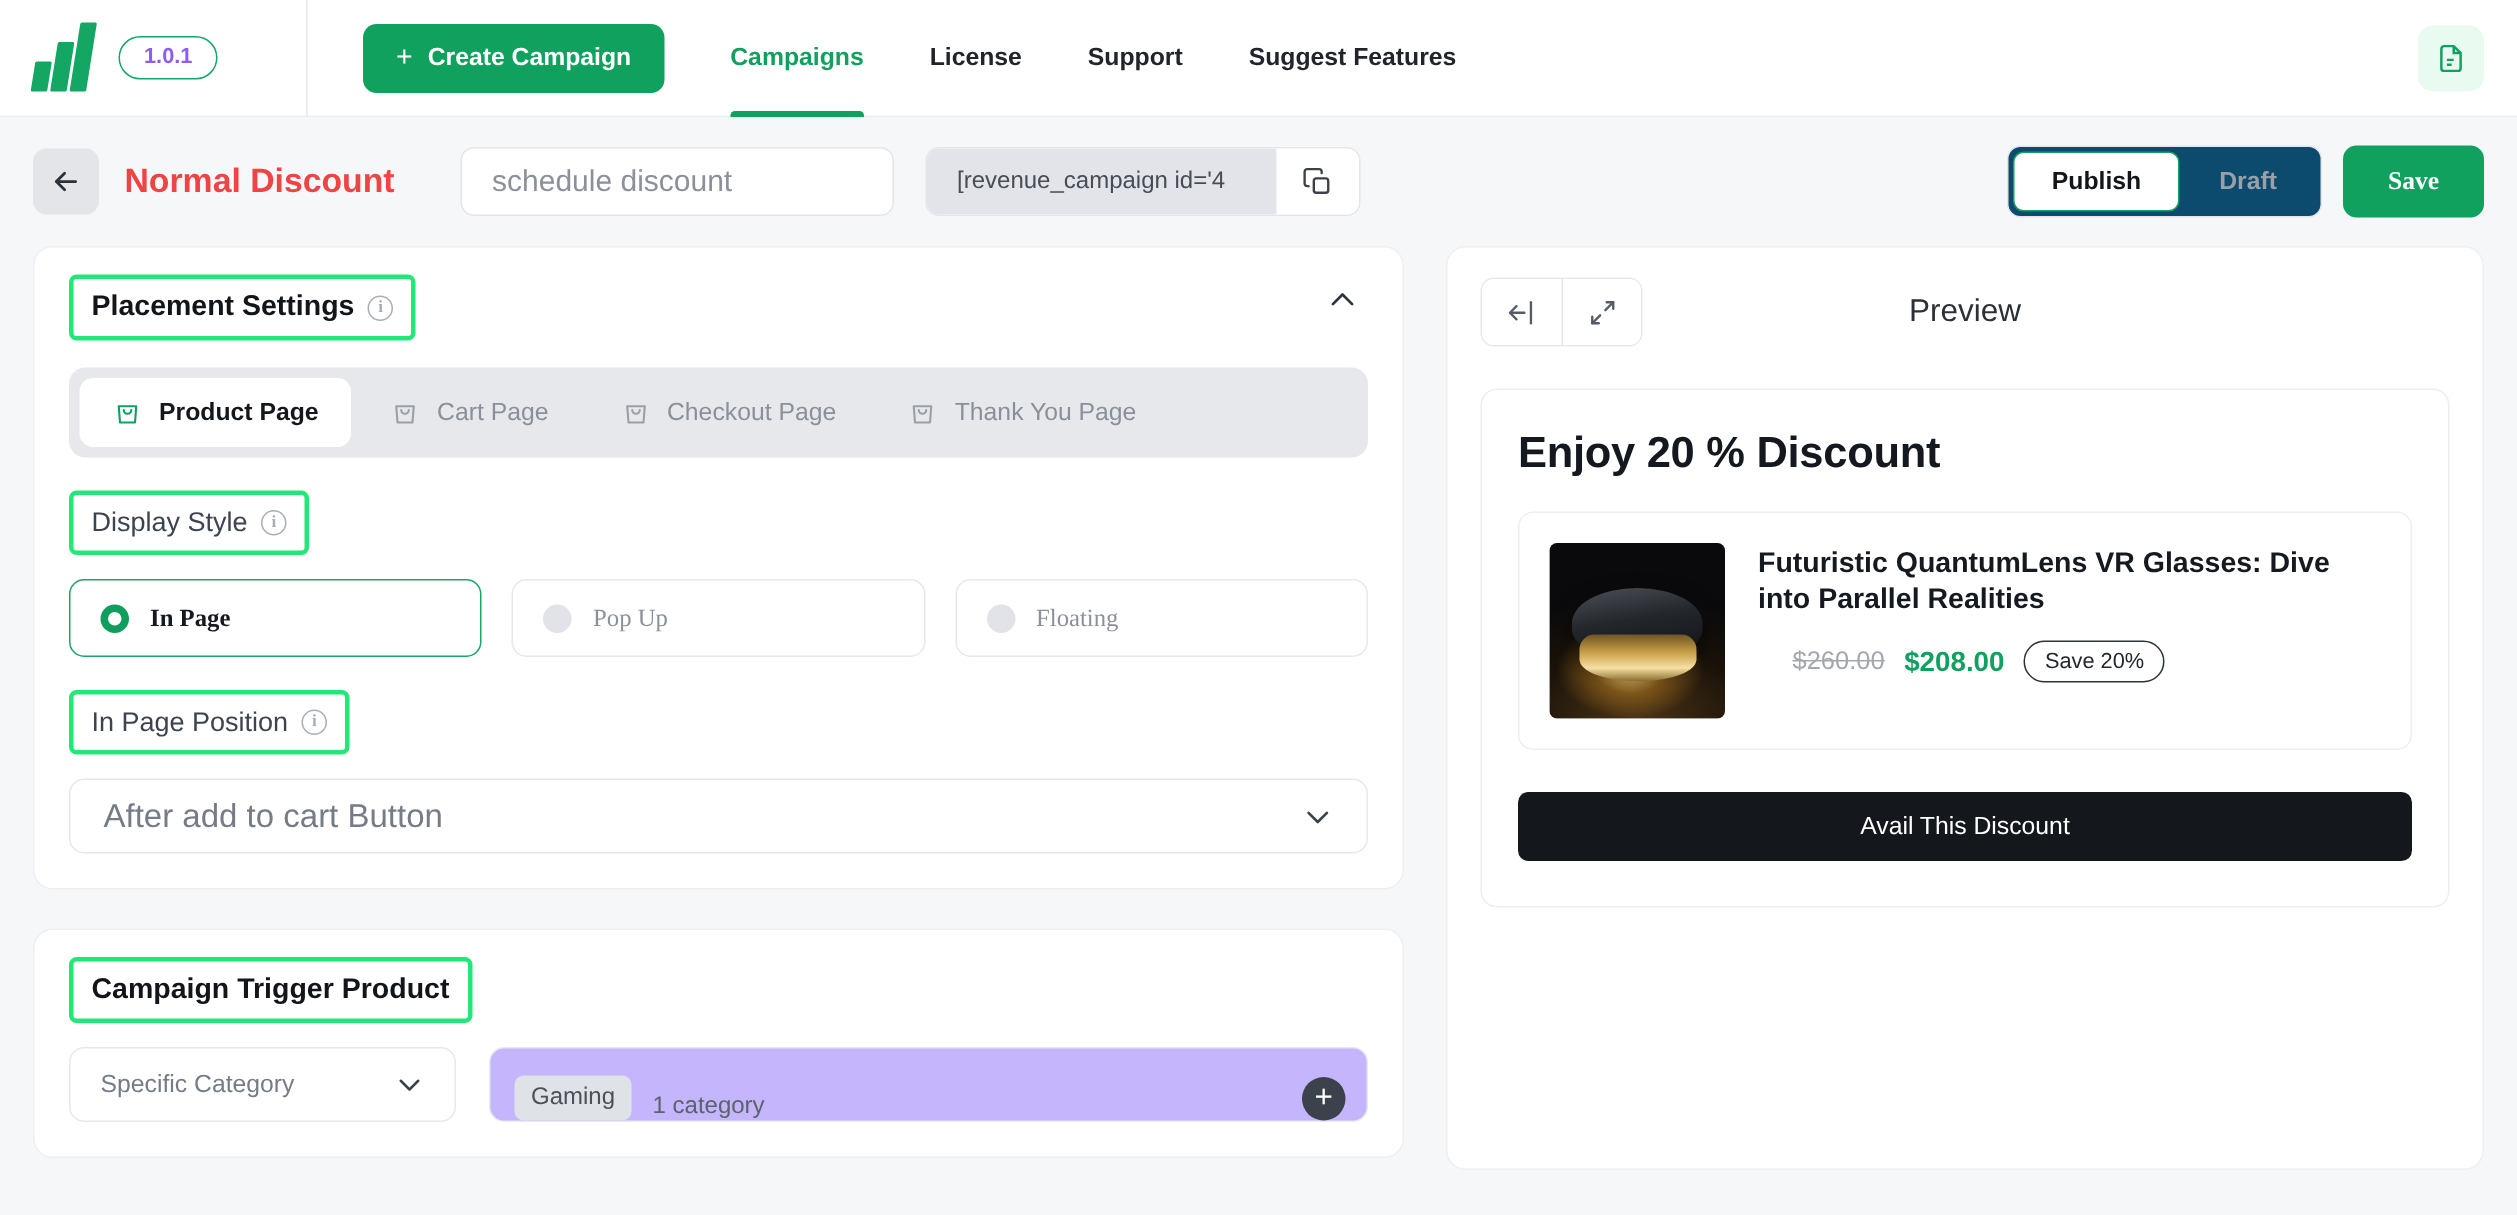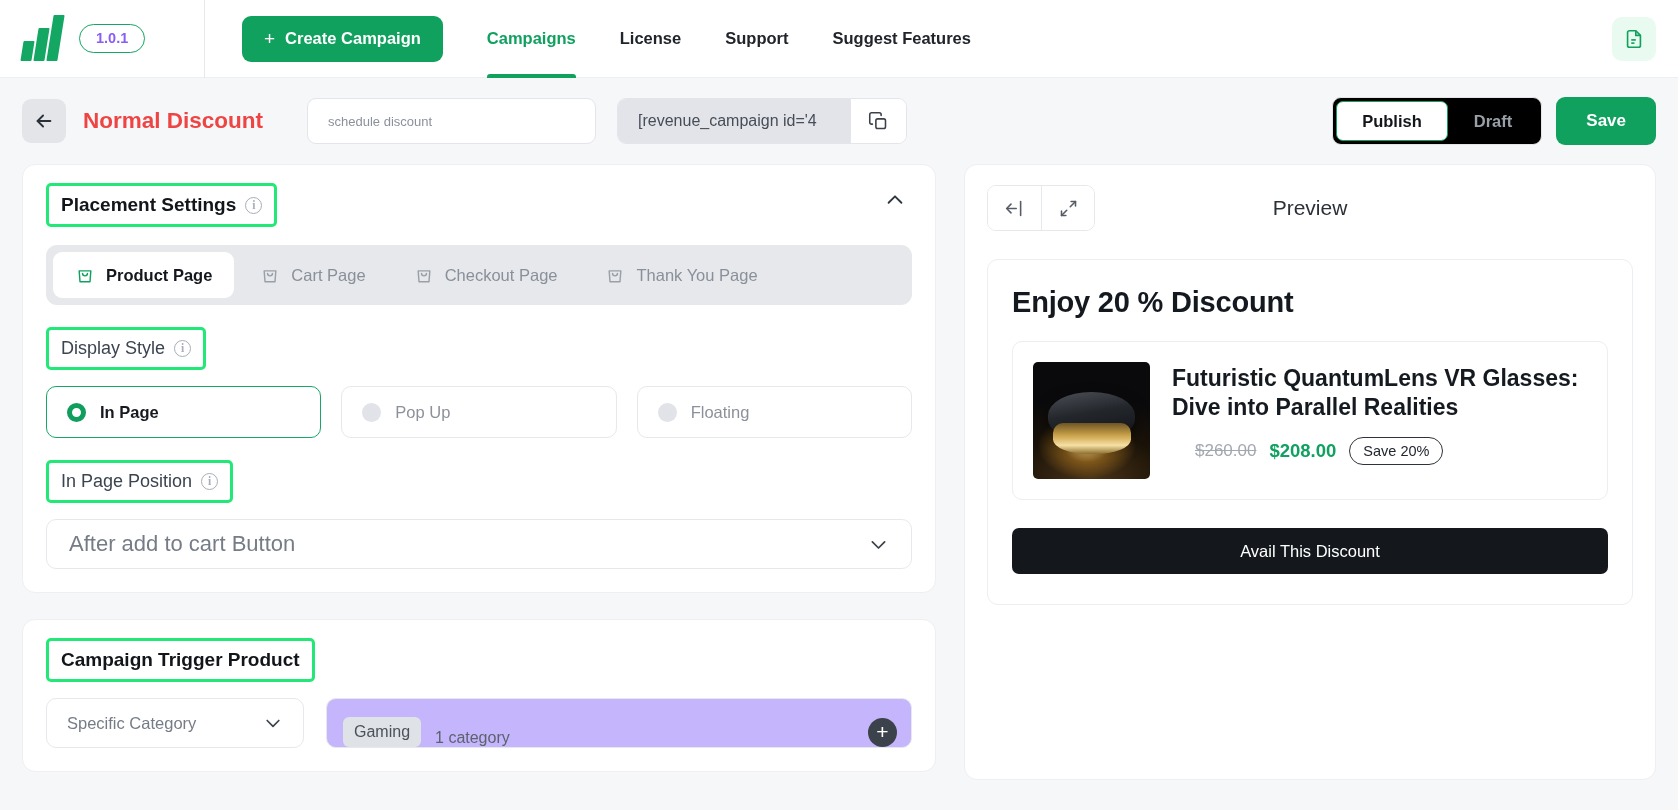--- a/index.html
+++ b/index.html
@@ -76,21 +76,21 @@
     cursor: pointer;
   }
   .page-title {
     font-size: 22.5px; font-weight: 700; color: #ef4444;
     margin-left: 17px; white-space: nowrap;
   }
   .schedule-field {
     margin-left: 44px; width: 289px; height: 46px;
     background: #fff; border: 1px solid #e3e5ea; border-radius: 9px;
     display: flex; align-items: center; padding: 0 20px;
-    font-size: 13px; color: #8b919b;
+    font-size: 20px; color: #8b919b;
   }
   .shortcode-wrap {
     margin-left: 21px; display: flex; align-items: stretch;
     border: 1px solid #e3e5ea; border-radius: 9px; overflow: hidden;
     background: #fff; height: 46px;
   }
   .shortcode-val {
     width: 232px; background: #e2e4e9;
     display: flex; align-items: center; padding: 0 20px;
     font-size: 16px; color: #474d57;
@@ -100,35 +100,35 @@
     width: 56px; background: #fff; border: none;
     border-left: 1px solid #e3e5ea;
     display: flex; align-items: center; justify-content: center;
     cursor: pointer;
   }
   .right-actions {
     position: absolute; right: 22px; display: flex; align-items: center; gap: 14px;
   }
   .pubdraft {
     display: flex; align-items: center;
-    border: 1px solid #e3e5ea; border-radius: 9px; background: #000000;
+    border: 1px solid #e3e5ea; border-radius: 9px; background: #0c4a6e;
     height: 48px; padding: 3px;
   }
   .seg {
     height: 40px; padding: 0 25px; border-radius: 7px;
     display: flex; align-items: center; justify-content: center;
     font-size: 16.5px; font-weight: 600; color: #9aa0a9;
     background: transparent; border: 1.6px solid transparent;
     cursor: pointer; font-family: "Liberation Sans", sans-serif;
   }
   .seg.active { color: #13161a; background: #fff; border-color: #11a15f; }
   .save-btn {
     height: 48px; padding: 0 30px; border: none; border-radius: 9px;
     background: #11a15f; color: #fff; font-size: 17px; font-weight: 600;
-    cursor: pointer; font-family: Liberation Sans, sans-serif;
+    cursor: pointer; font-family: Liberation Serif, serif;
   }
 
   
   .main {
     display: flex; gap: 28px; padding: 0 22px;
     height: calc(810px - 78px - 86px);
   }
   .col-left { width: 914px; flex: none; }
   .col-right { flex: 1; }
 
@@ -167,21 +167,21 @@
     cursor: pointer; white-space: nowrap;
   }
   .tab.active { background: #fff; color: #14181d; font-weight: 700; }
 
   
   .label-row { margin-top: 22px; }
   .radio-row { display: flex; gap: 20px; margin-top: 16px; }
   .radio-card {
     flex: 1; height: 52px; border: 1px solid #e6e8ec; border-radius: 10px;
     display: flex; align-items: center; gap: 14px; padding: 0 20px;
-    cursor: pointer; background: #fff;
+    cursor: pointer; background: #fff; font-family: Liberation Serif, serif;
   }
   .radio-card.active { border-color: #18a766; }
   .radio-dot {
     width: 19px; height: 19px; border-radius: 50%;
     background: #e1e3e8; flex: none;
   }
   .radio-card.active .radio-dot {
     background: #fff; border: 5.5px solid #0f9e5d;
   }
   .radio-label { font-size: 16.5px; color: #8c9199; }
@@ -259,21 +259,21 @@
     background: linear-gradient(170deg, #4c4f56 0%, #23262b 45%, #101215 100%);
     box-shadow: 0 8px 16px rgba(0,0,0,0.65);
   }
   .thumb::after {
     content: ""; position: absolute; left: 17%; top: 52%; width: 67%; height: 27%;
     border-radius: 10px 10px 46% 46%;
     background: linear-gradient(180deg, #6e5524 0%, #caa24a 40%, #f6e0a4 72%, #8a6e2e 100%);
     filter: blur(0.4px);
   }
   .p-info { flex: 1; padding-top: 2px; }
-  .p-name { font-size: 23px; font-weight: 700; color: #151a21; line-height: 1.25; }
+  .p-name { font-size: 19px; font-weight: 700; color: #151a21; line-height: 1.25; }
   .p-prices { margin-top: 15px; display: flex; align-items: center; gap: 13px; margin-left: 23px; }
   .p-old { font-size: 17px; color: #a3a8b0; text-decoration: line-through; }
   .p-new { font-size: 18.5px; color: #10a05f; font-weight: 600; }
   .p-save {
     border: 1px solid #2e333b; border-radius: 999px;
     padding: 5px 13px; font-size: 14.5px; color: #22272e; font-weight: 500;
   }
   .avail-btn {
     margin-top: 28px; width: 100%; height: 46px; border: none; border-radius: 7px;
     background: #14181d; color: #fff; font-size: 16.5px; font-weight: 500;

